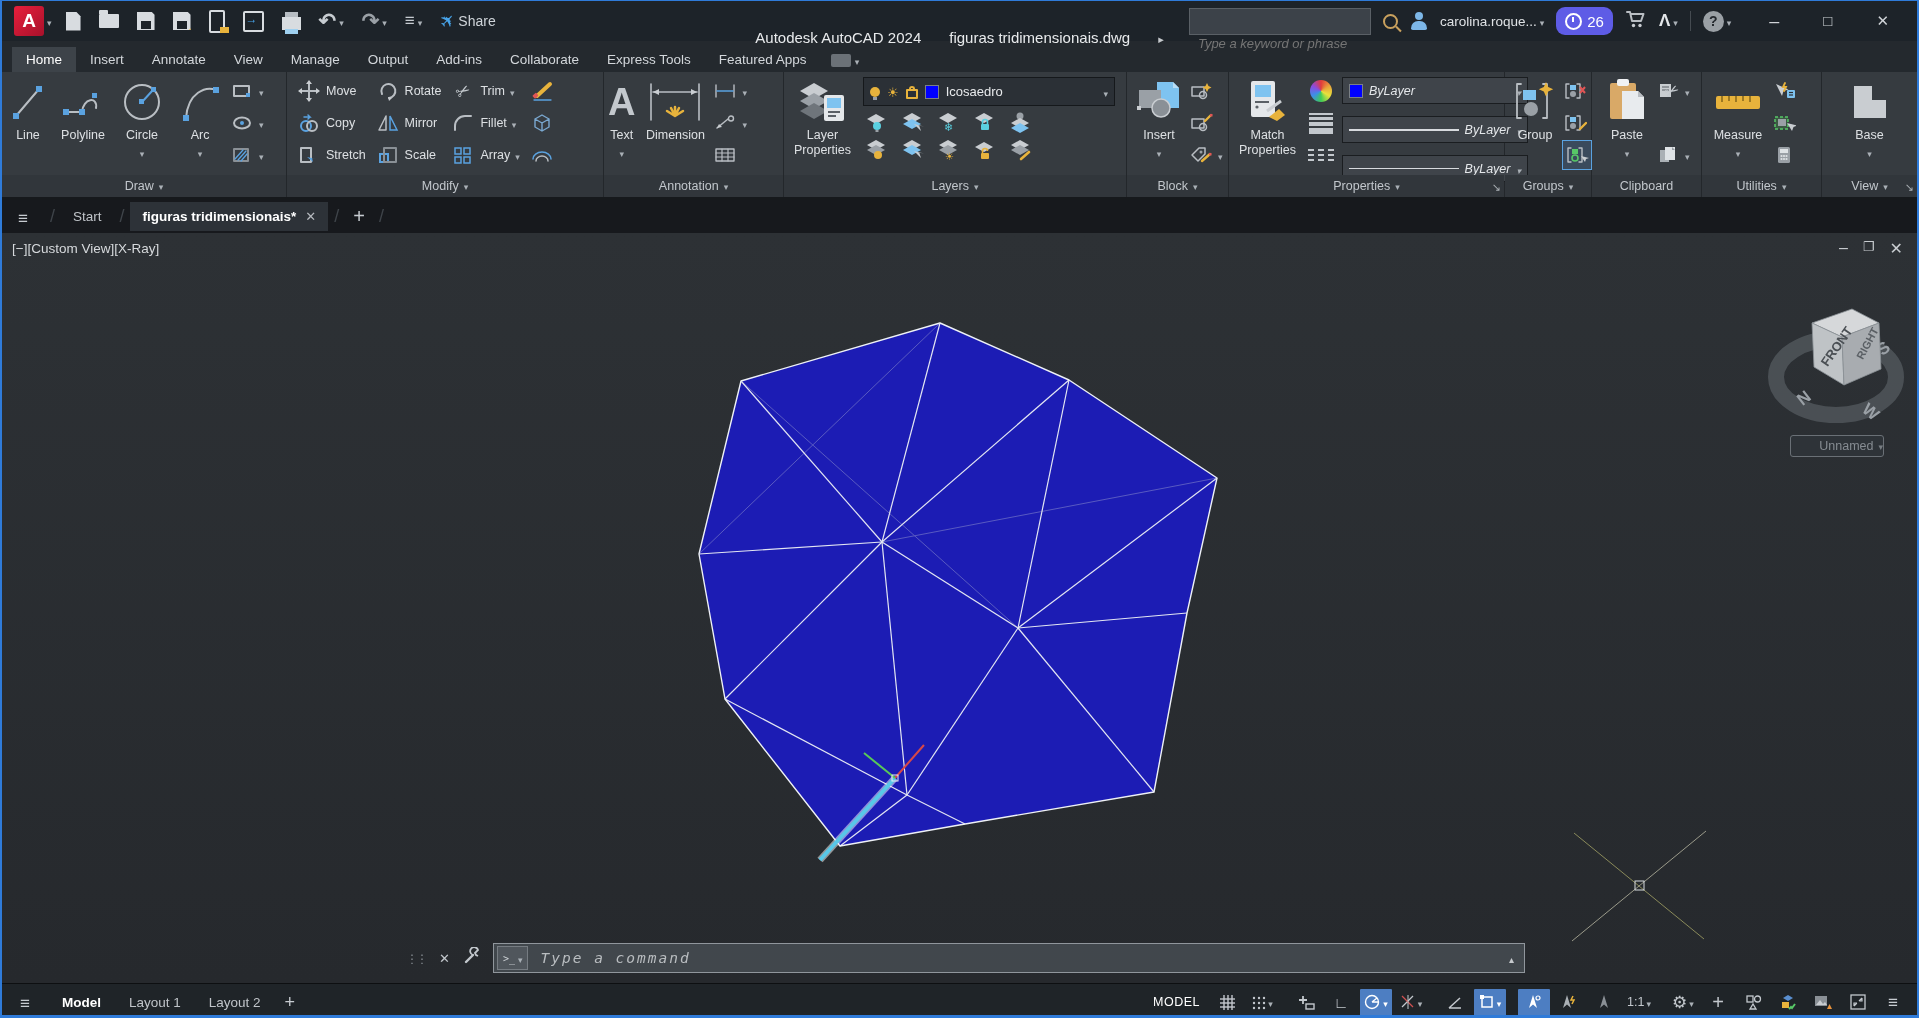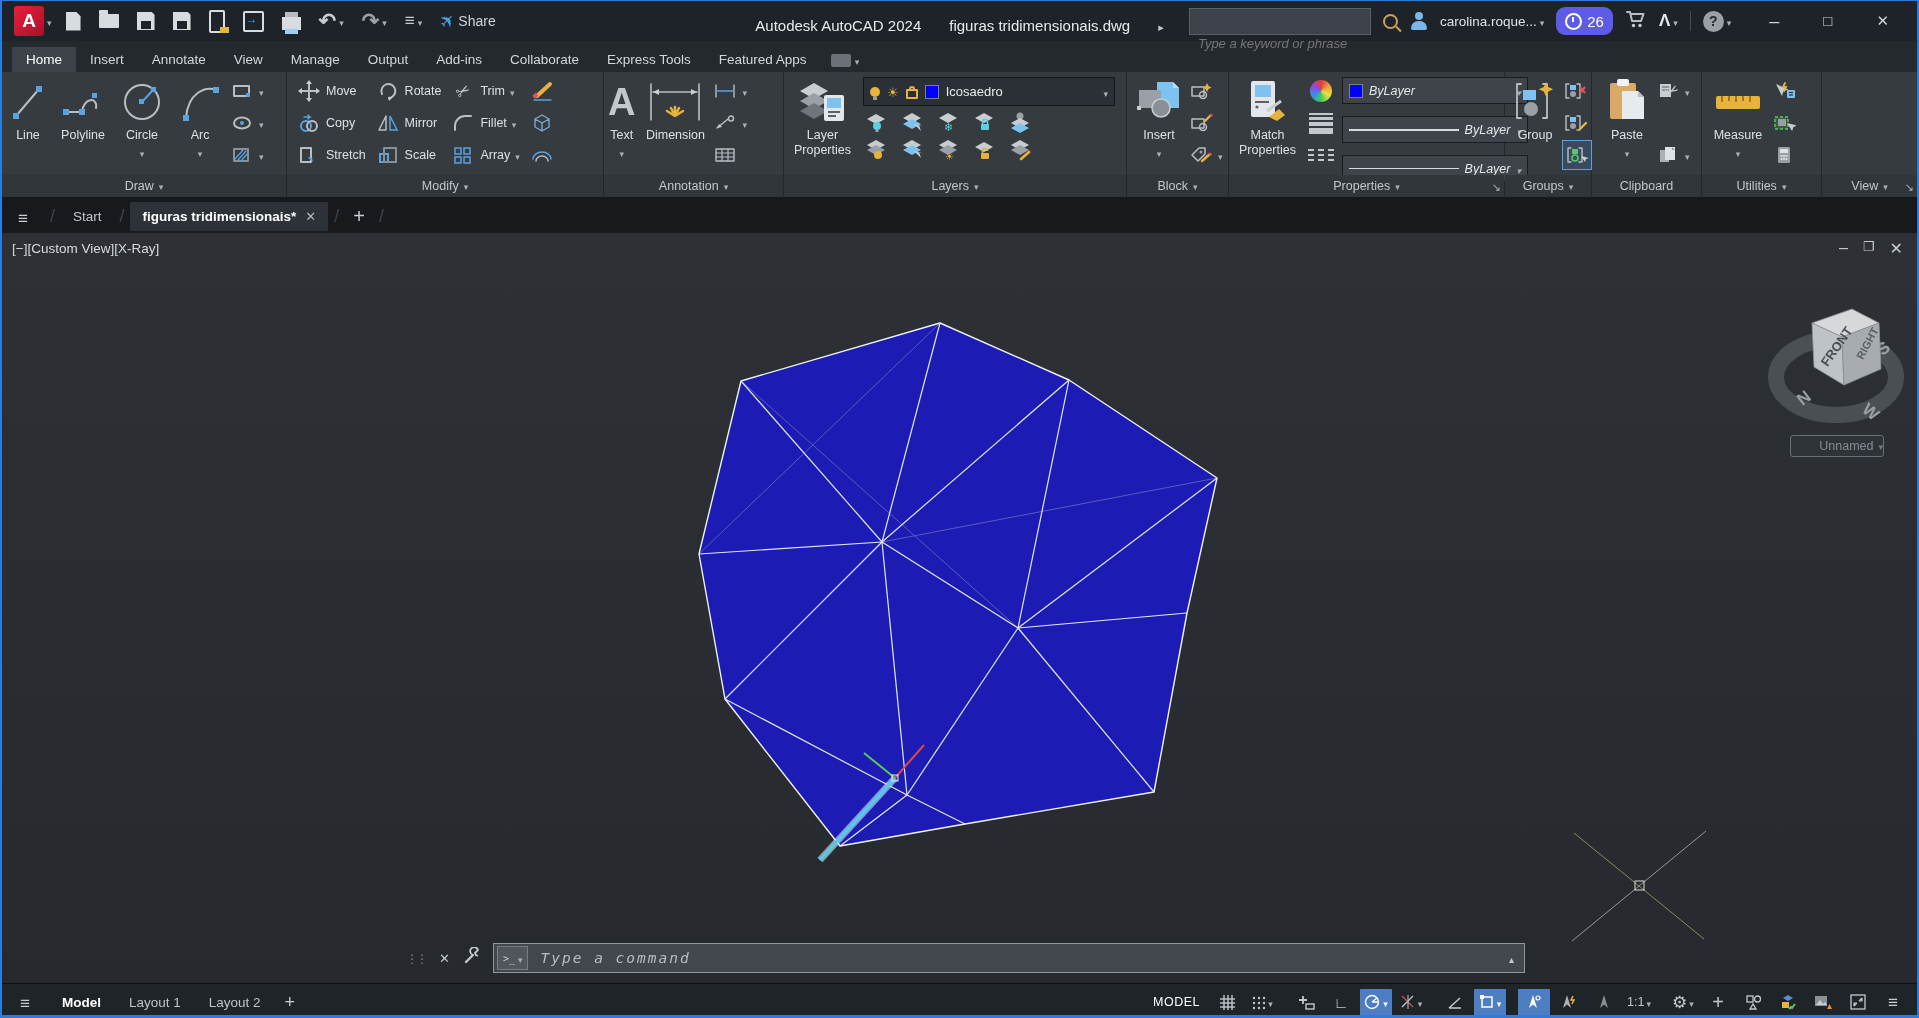--- a/index.html
+++ b/index.html
@@ -28,21 +28,21 @@
   .i-floppy{width:18px;height:18px;background:#d8dce0;clip-path:polygon(0 0,85% 0,100% 15%,100% 100%,0 100%);position:relative;}
   .i-floppy::after{content:"";position:absolute;left:4px;top:9px;width:10px;height:8px;background:#1d2329;}
   .i-pencil{position:absolute;right:-4px;bottom:-3px;width:11px;height:3px;background:#e8b33c;transform:rotate(-45deg);}
   .i-mobile{width:12px;height:19px;border:2px solid #d8dce0;border-radius:2px;position:relative;}
   .i-mobile::after{content:"";position:absolute;right:-6px;bottom:-2px;width:9px;height:6px;background:#e8b33c;}
   .i-web{width:17px;height:17px;border:2px solid #d8dce0;border-radius:2px;position:relative;}
   .i-web::after{content:"→";position:absolute;left:1px;top:-1px;color:#47a3e8;font-size:12px;font-weight:bold;}
   .i-printer{width:19px;height:13px;background:#d8dce0;position:relative;margin-top:4px;}
   .i-printer::before{content:"";position:absolute;top:-5px;left:3px;width:13px;height:5px;background:#b6bcc2;}
   .i-printer::after{content:"";position:absolute;bottom:-4px;left:3px;width:13px;height:5px;background:#9fd0f0;}
-  .tb-title{position:absolute;left:0;right:0;top:4px;height:40px;display:flex;align-items:center;justify-content:center;
+  .tb-title{position:absolute;left:0;right:0;top:16px;height:40px;display:flex;align-items:center;justify-content:center;
     gap:28px;pointer-events:none;font-size:15px;color:#e8eaec;}
   .tb-right{margin-left:auto;display:flex;align-items:center;gap:12px;margin-right:10px;}
   .searchbox{display:flex;align-items:center;width:168px;height:25px;background:#3c4249;border:1px solid #5a6066;padding:0 6px;}
   .searchbox input{width:100%;background:transparent;border:none;outline:none;color:#a6acb2;font-style:italic;font-size:13px;font-family:"Liberation Sans",sans-serif;margin-top:44px;}
   .i-mag{width:11px;height:11px;border:2px solid #c9a15e;border-radius:50%;position:relative;display:inline-block;}
   .i-mag::after{content:"";position:absolute;width:7px;height:2px;background:#c9a15e;transform:rotate(45deg);right:-6px;bottom:-3px;}
   .i-user{width:18px;height:18px;position:relative;display:inline-block;}
   .i-user::before{content:"";position:absolute;left:5px;top:0;width:8px;height:8px;border-radius:50%;background:#7db7e8;}
   .i-user::after{content:"";position:absolute;left:1px;top:9px;width:16px;height:9px;border-radius:8px 8px 2px 2px;background:#7db7e8;}
   .username{font-size:13.5px;color:#dfe2e5;}
@@ -902,20 +902,31 @@
           </div>
         </div>
       </div>
       <div class="panel-label">
         <span>Utilities</span>
           <span class="g-caret"></span>
       </div>
     </div>
 
     <div class="panel" style="width:95px;border-right:none;">
+      <div class="panel-body" style="justify-content:center;">
+        <div class="bigbtn">
+          <span class="bicon">
+            <svg width="48" height="48" viewBox="0 0 48 48">
+                <path d="M8 8 h18 v14 h14 v18 H8 Z" class="fw"></path>
+              </svg>
+          </span>
+          <span class="blabel">Base</span>
+          <span class="g-caret"></span>
+        </div>
+      </div>
       <div class="panel-label">
         <span>View</span>
           <span class="g-caret"></span>
       </div>
       <span class="expander">↘</span>
     </div>
   </div>
 
   <div class="filetabs">
     <span class="ft-burger g-bars" style="font-size:22px"></span>

